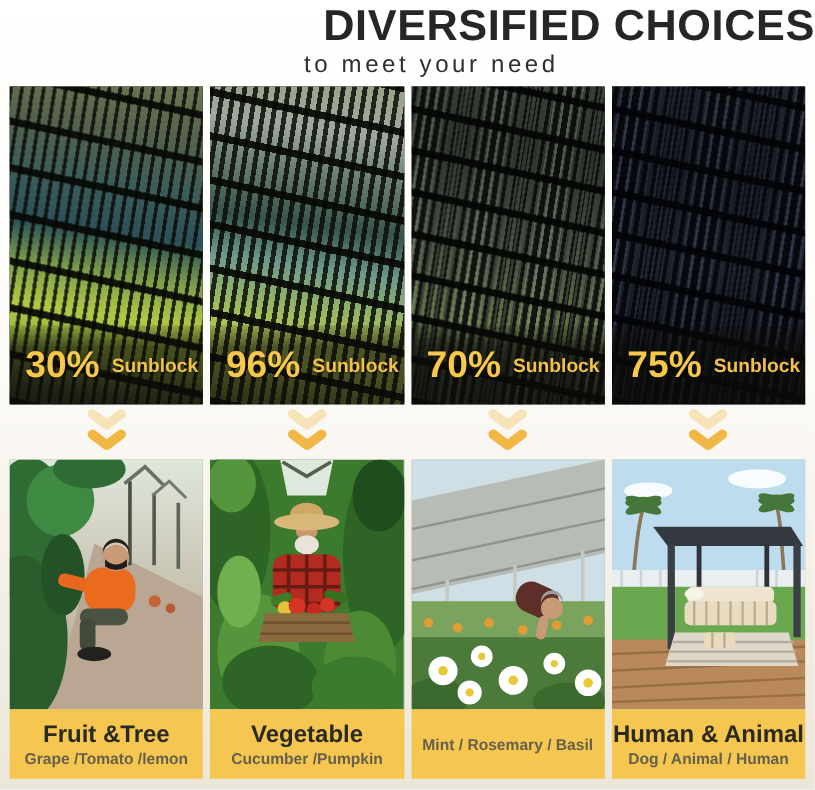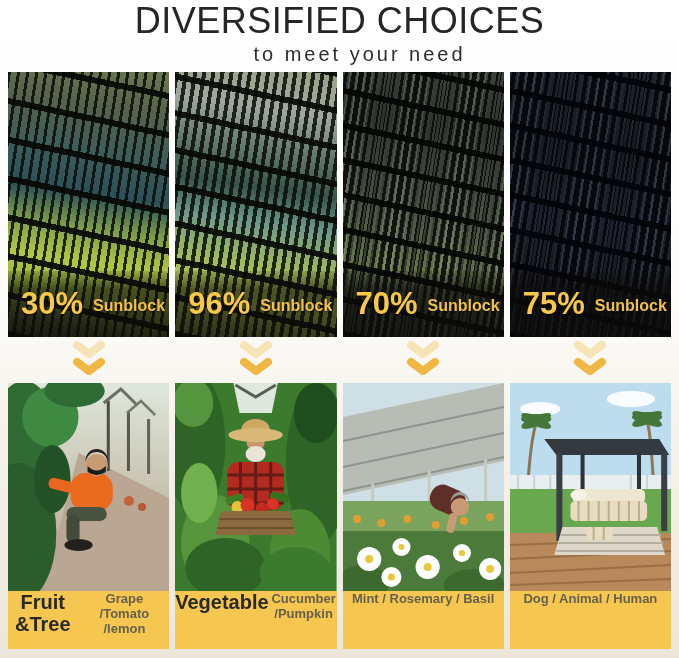--- a/index.html
+++ b/index.html
@@ -6,22 +6,22 @@
   body{
     width:679px;height:658px;overflow:hidden;
     font-family:"Liberation Sans", sans-serif;
     background:linear-gradient(180deg,#ffffff 0%,#fdfcf9 45%,#f4efe6 75%,#ece6da 100%);
   }
   .page{width:679px;height:658px;display:flex;flex-direction:column;}
 
   
   .header{text-align:center;padding-top:2px;height:70px;flex:0 0 auto;}
   .title{
-    font-size:36px;font-weight:400;color:#262626;letter-spacing:.5px;
-    line-height:38px;margin:0;
+    font-size:36px;font-weight:700;color:#262626;letter-spacing:.5px;
+    line-height:38px;margin:0;text-align:right;
   }
   .subtitle{
     font-size:20px;font-weight:400;color:#2e2e2e;letter-spacing:3px;
     line-height:24px;margin:2px 0 0 0;padding-left:40px;
   }
 
   
   .row{display:flex;gap:6px;padding:0 8px;flex:0 0 auto;justify-content:flex-end;}
   .col{flex:1 1 0;min-width:0;}
 
@@ -56,21 +56,21 @@
 
   
   .arrow-row{height:46px;align-items:center;}
   .arrow-cell{display:flex;justify-content:center;align-items:center;}
 
   
   .use-photo{position:relative;height:208px;overflow:hidden;background:#9db59a;}
   .use-photo svg{display:block;width:100%;height:100%;}
   .use-caption{
     height:58px;background:#f6c750;text-align:center;
-    display:flex;flex-direction:row;justify-content:center;gap:2px;
+    display:flex;flex-direction:column;justify-content:center;gap:2px;
   }
   .use-title{font-size:20px;font-weight:800;color:#2b2a22;line-height:22px;}
   .use-sub{font-size:13px;font-weight:700;color:#66604c;line-height:15px;}
   .bottom-strip{flex:1 1 auto;}
 </style>
 </head>
 <body>
 
 <div class="page">
 
@@ -333,20 +333,21 @@
               <line x1="118" y1="118" x2="118" y2="138"></line>
             <line x1="128" y1="118" x2="128" y2="138"></line>
           </g>
           <rect x="76" y="144" width="26" height="13" rx="3" fill="#e7dcc2"></rect>
           <line x1="83" y1="144" x2="83" y2="157" stroke="#bfae8c" stroke-width="2"></line>
           <line x1="93" y1="144" x2="93" y2="157" stroke="#bfae8c" stroke-width="2"></line>
           <ellipse cx="68" cy="112" rx="8" ry="5" fill="#f7f3e8"></ellipse>
         </svg>
       </div>
       <div class="use-caption">
+        <div class="use-title">Human &amp; Animal</div>
         <div class="use-sub">Dog / Animal / Human</div>
       </div>
     </div>
 
   </div>
 
   <div class="bottom-strip"></div>
 </div>
 
 </body></html>

